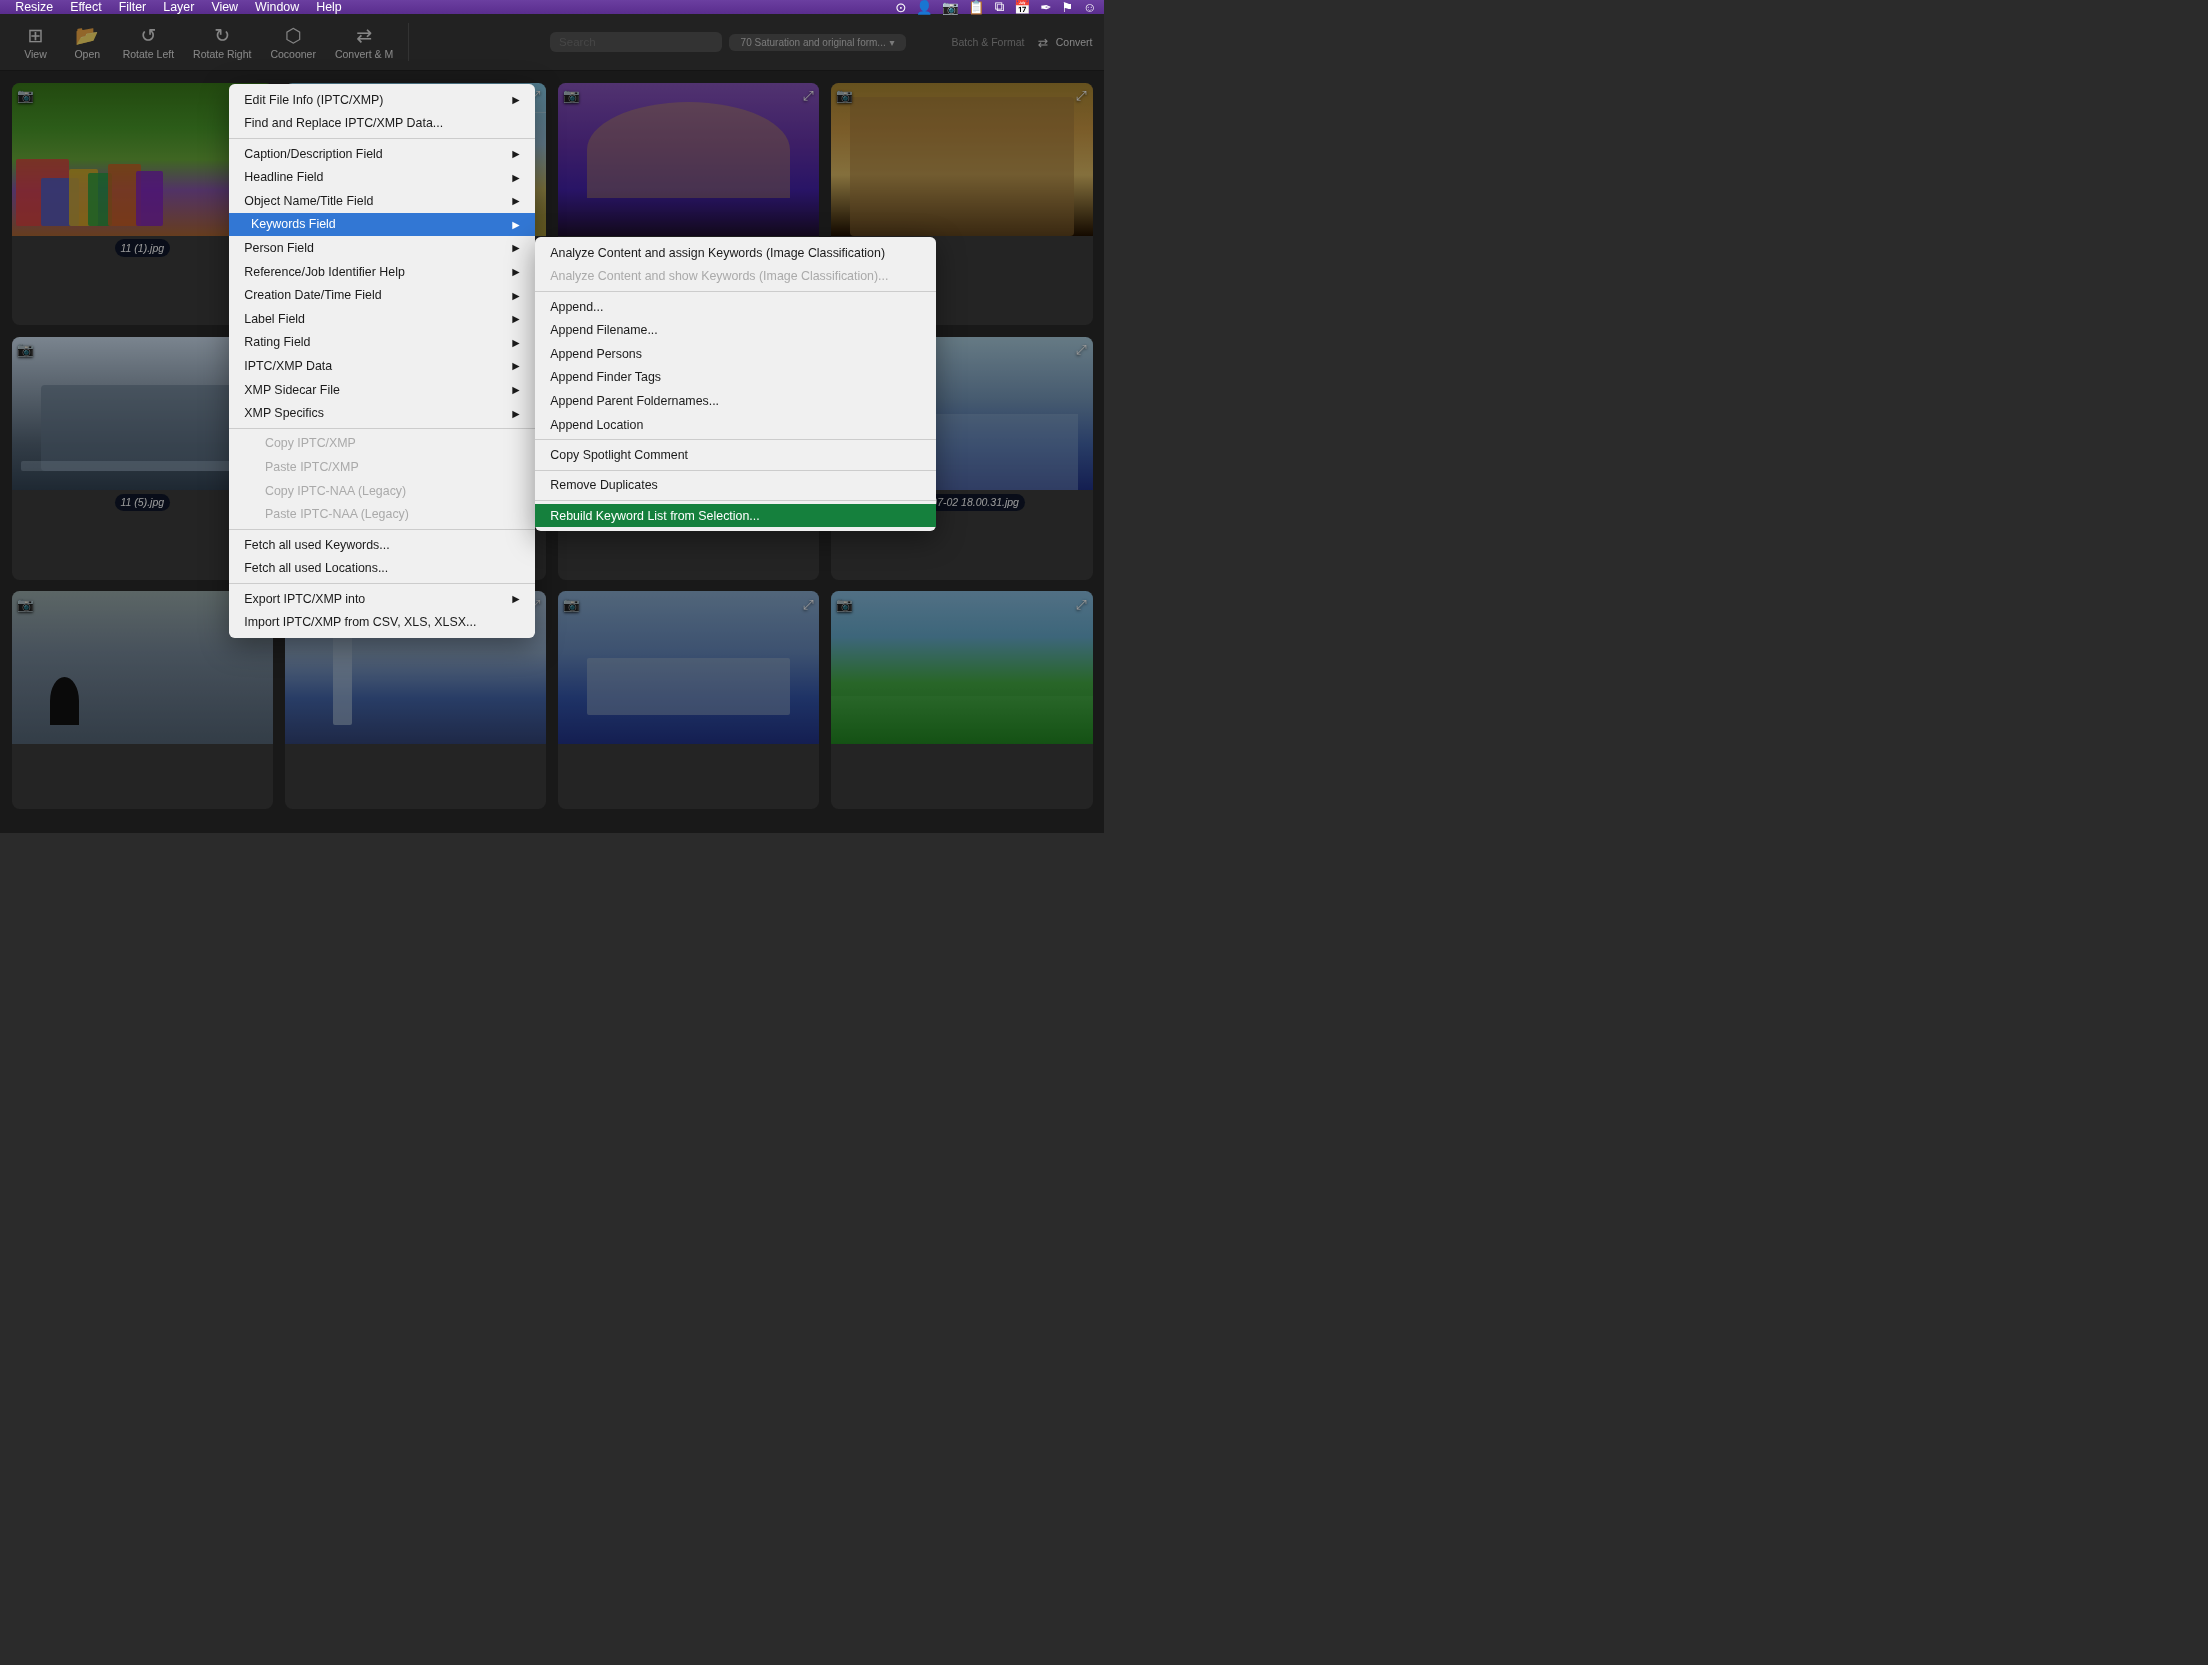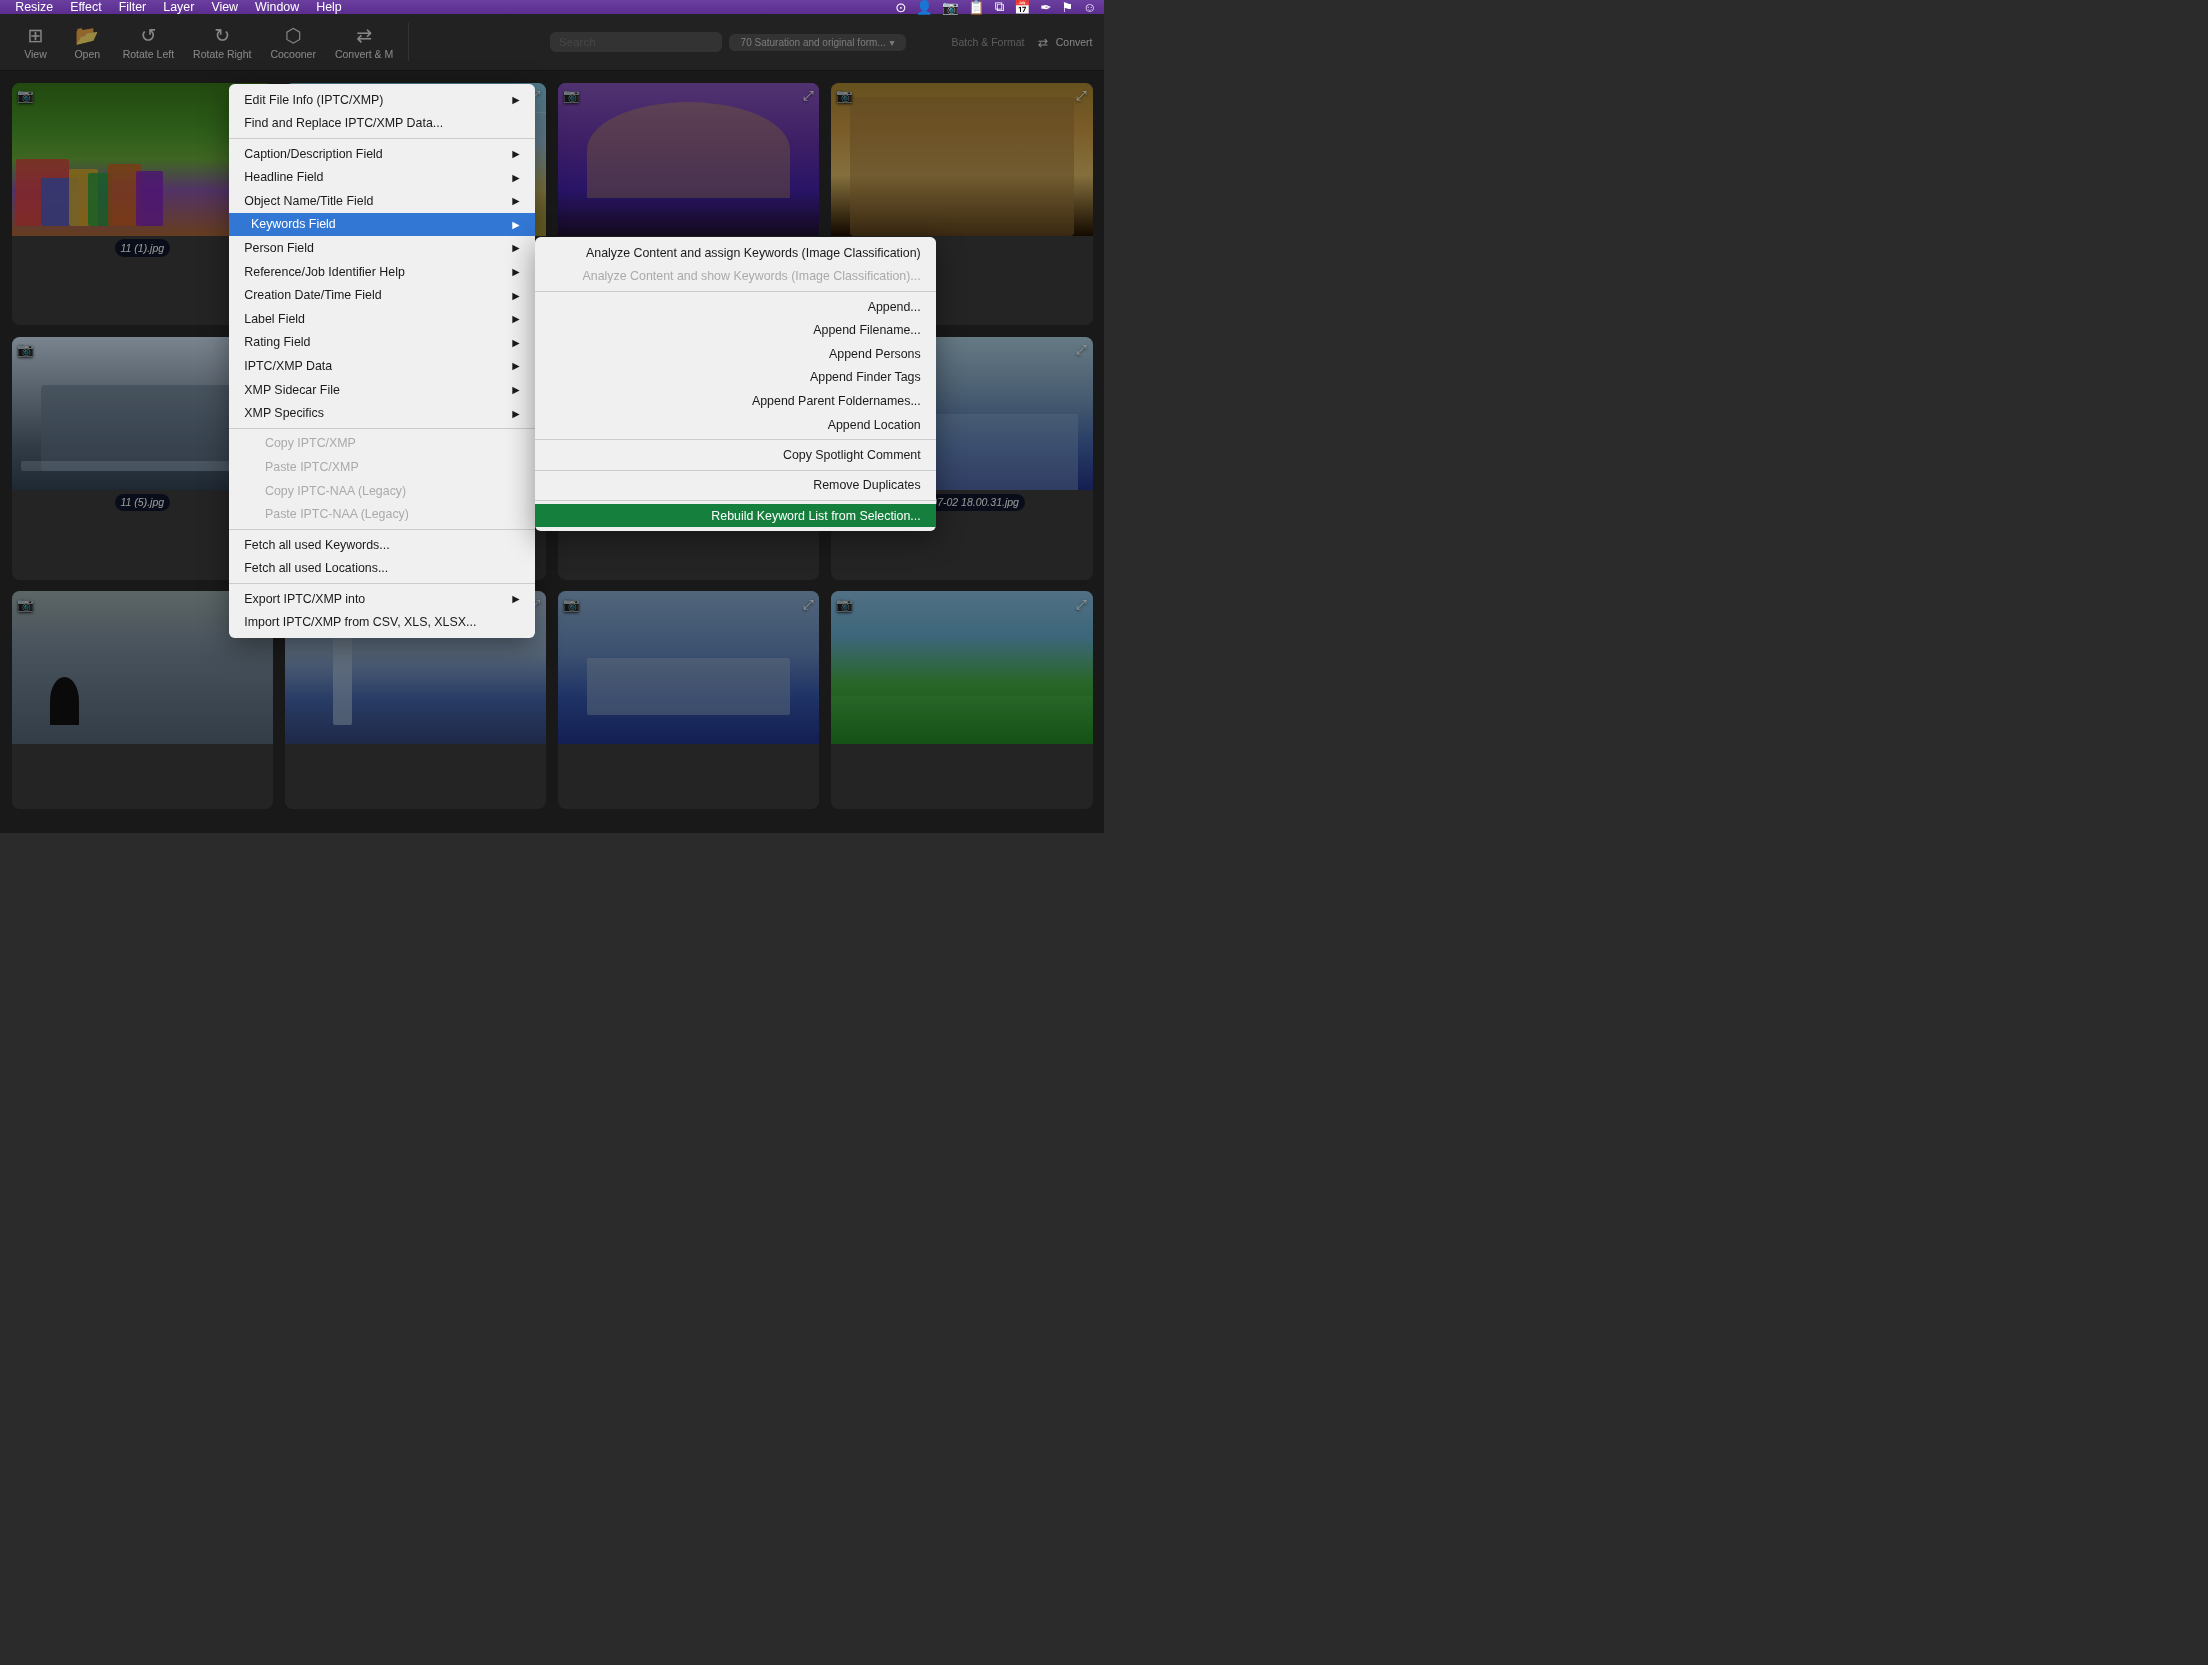--- a/index.html
+++ b/index.html
@@ -213,21 +213,21 @@
       left: 306px;
       top: 153px;
     }
     .submenu-item {
       padding: 4.8px 15.3px;
       font-size: 12.4px;
       color: #1a1a1a;
       cursor: pointer;
       display: flex;
       align-items: center;
-      justify-content: flex-end;
+      justify-content: flex-start;
       white-space: nowrap;
     }
     .submenu-item.highlighted { background: #15803d; color: white; }
     .submenu-item.disabled { color: #aaa; cursor: default; }
     .submenu-separator {
       height: 1px;
       background: #ccc;
       margin: 2.9px 0;
     }
 

